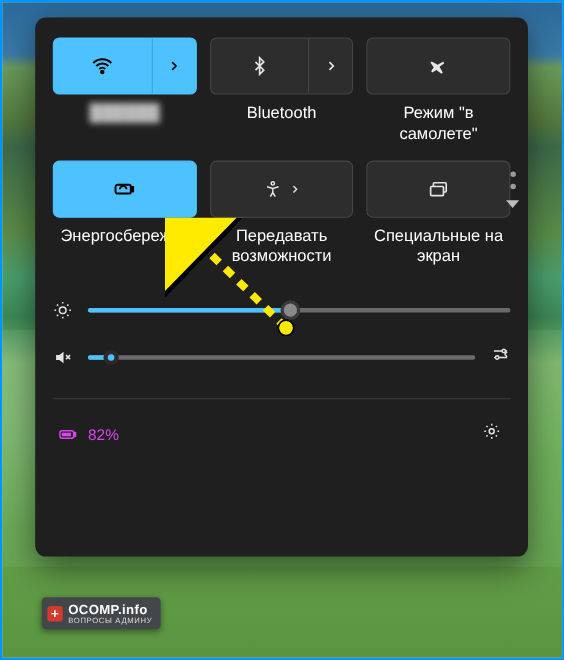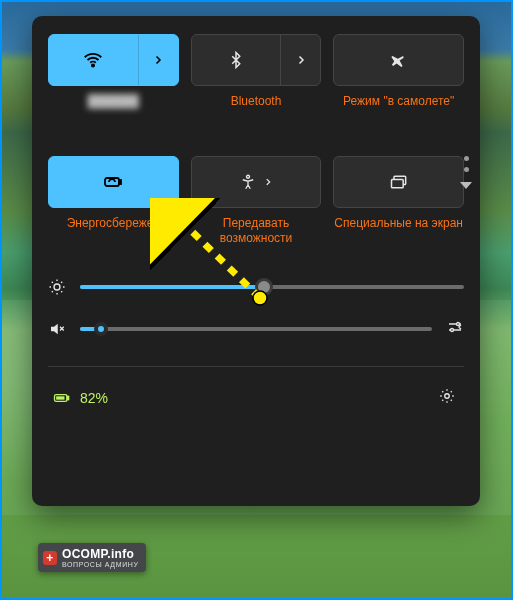--- a/index.html
+++ b/index.html
@@ -44,28 +44,28 @@
     border-radius: 6px;
     display: flex; align-items: center; justify-content: center;
     gap: 6px;
     cursor: pointer;
   }
   .tile.active { background: #4dc2ff; border-color: #4dc2ff; color: #000; }
   .tile.split { display: grid; grid-template-columns: 1fr 40px; gap: 0; }
   .tile.split .main, .tile.split .arrow { display:flex; align-items:center; justify-content:center; height:100%; }
   .tile.split .arrow { border-left: 1px solid rgba(0,0,0,0.15); }
   .tile-label {
-    margin-top: 8px; font-size: 12px; color: #f97316;
+    margin-top: 8px; font-size: 15px; color: #ffffff;
     text-align: center; min-height: 32px; line-height: 1.25;
     display:flex; align-items:flex-start; justify-content:center;
     width: 100%;
   }
   .tile-label.blurred { filter: blur(3px); color: #bbb; }
 
-  .row2 { margin-top: 20px; }
+  .row2 { margin-top: 4px; }
 
   .side-dots {
     position: absolute; right: 8px; top: 140px;
     display: flex; flex-direction: column; align-items: center; gap: 6px;
   }
   .dot { width: 5px; height: 5px; border-radius: 50%; background: #9a9a9a; }
   .tri-down {
     width: 0; height: 0; margin-top: 4px;
     border-left: 6px solid transparent; border-right: 6px solid transparent;
     border-top: 7px solid #bcbcbc;
@@ -89,21 +89,21 @@
   .track.volume .thumb { background:#4dc2ff; width:14px; height:14px; border:4px solid #2a2a2a; }
   .slider-row svg { color:#e5e5e5; }
   .mixer-btn { cursor:pointer; }
 
   .sep { height:1px; background:#3a3a3a; margin-top: 26px; }
 
   .footer {
     display:flex; align-items:center; justify-content:space-between;
     margin-top: 10px; padding: 6px 4px 4px;
   }
-  .battery { display:flex; align-items:center; gap:8px; font-size:14px; color:#bef264; }
+  .battery { display:flex; align-items:center; gap:8px; font-size:14px; color:#d946ef; }
   .settings-btn { cursor:pointer; color:#e5e5e5; padding:4px; border-radius:4px; }
 
   .arrow-annot {
     position:absolute; left:150px; top:198px;
     width:130px; height:120px; pointer-events:none;
   }
 
   .watermark {
     position:absolute; left:38px; bottom:28px;
     background:#44474a; color:#fff; font-size:12px; font-weight:700;

